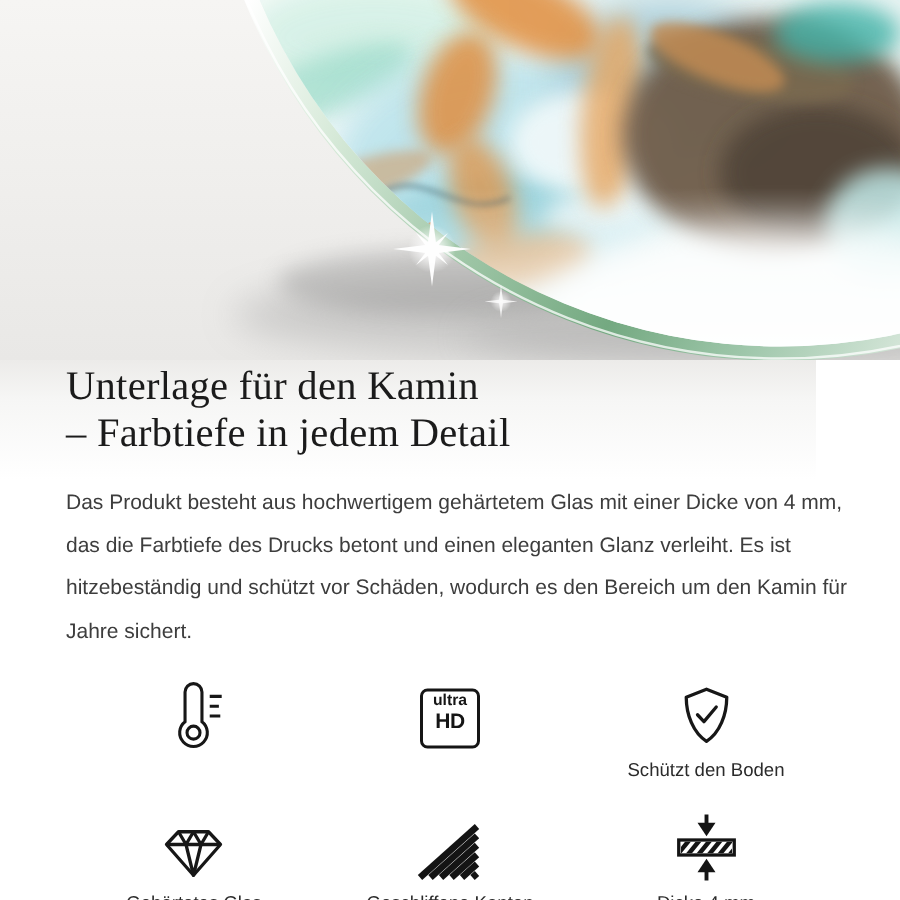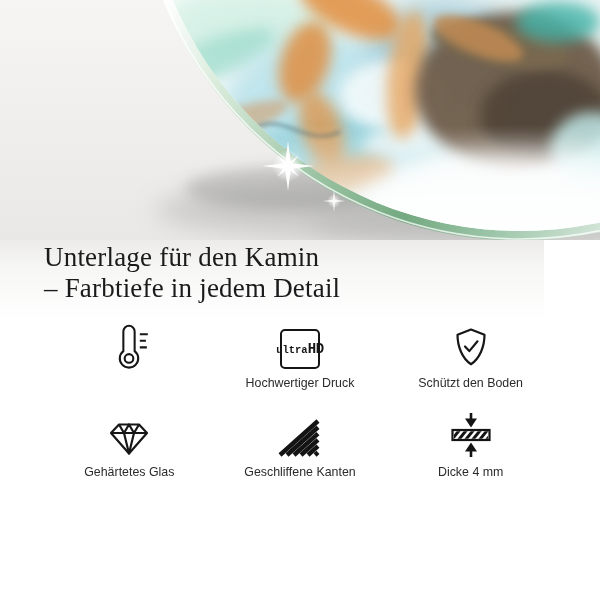--- a/index.html
+++ b/index.html
@@ -55,23 +55,22 @@
     margin-top:7px;
     font-size:12.4px;
     color:#2b2b2b;
     text-align:center;
     white-space:nowrap;
   }
   .ico{stroke:#171717;fill:none;stroke-width:2.2;}
   .uhd-box{
     width:40px;height:40px;
     border:2.6px solid #151515;border-radius:5px;
-    display:flex;flex-direction:row;align-items:center;justify-content:center;
+    display:flex;flex-direction:column;align-items:center;
     box-sizing:border-box;
-    font-family:Liberation Mono, monospace;
   }
   .uhd-top{font-size:10.5px;font-weight:700;color:#151515;line-height:10px;margin-top:1px;}
   .uhd-bottom{font-size:14px;font-weight:700;color:#151515;line-height:17px;letter-spacing:-0.3px;}
 </style>
 </head>
 <body>
 
 <div class="page">
 
   <div class="hero">
@@ -192,41 +191,41 @@
       </g>
     </svg>
   </div>
 
   <div class="content">
     <h1 class="title">
       <span class="title-line">Unterlage für den Kamin</span>
       <span class="title-line">– Farbtiefe in jedem Detail</span>
     </h1>
 
+    <p class="description">Das Produkt besteht aus hochwertigem gehärtetem Glas mit einer Dicke von 4 mm, das die Farbtiefe des Drucks betont und einen eleganten Glanz verleiht. Es ist hitzebeständig und schützt vor Schäden, wodurch es den Bereich um den Kamin für Jahre sichert.</p>
 
     <div class="features">
 
       <div class="feature">
         <div class="icon-slot">
           <svg width="40" height="47" viewBox="0 0 40 50">
             <path class="ico" d="M14 31 L14 10 A6 6 0 0 1 26 10 L26 31 A9.8 9.8 0 1 1 14 31 Z"></path>
             <circle class="ico" cx="20" cy="38.75" r="4.6"></circle>
             <path class="ico" d="M31.5 13 H40 M31.5 20 H38 M31.5 27 H39"></path>
           </svg>
         </div>
       </div>
 
       <div class="feature">
         <div class="icon-slot">
           <div class="uhd-box">
             <span class="uhd-top">ultra</span>
             <span class="uhd-bottom">HD</span>
           </div>
         </div>
-        <div class="feature-label">Hochwertiger Druck</div>
       </div>
 
       <div class="feature">
         <div class="icon-slot">
           <svg width="40" height="42" viewBox="0 0 40 42">
             <path class="ico" stroke-linejoin="round" d="M20 2.5 L33.5 7.8 C33.5 19.5 28.8 31.6 20 37.2 C11.2 31.6 6.5 19.5 6.5 7.8 Z"></path>
             <path class="ico" stroke-linecap="round" stroke-linejoin="round" d="M14 19.5 l4.3 4.6 8.2 -9.8"></path>
           </svg>
         </div>
         <div class="feature-label">Schützt den Boden</div>

